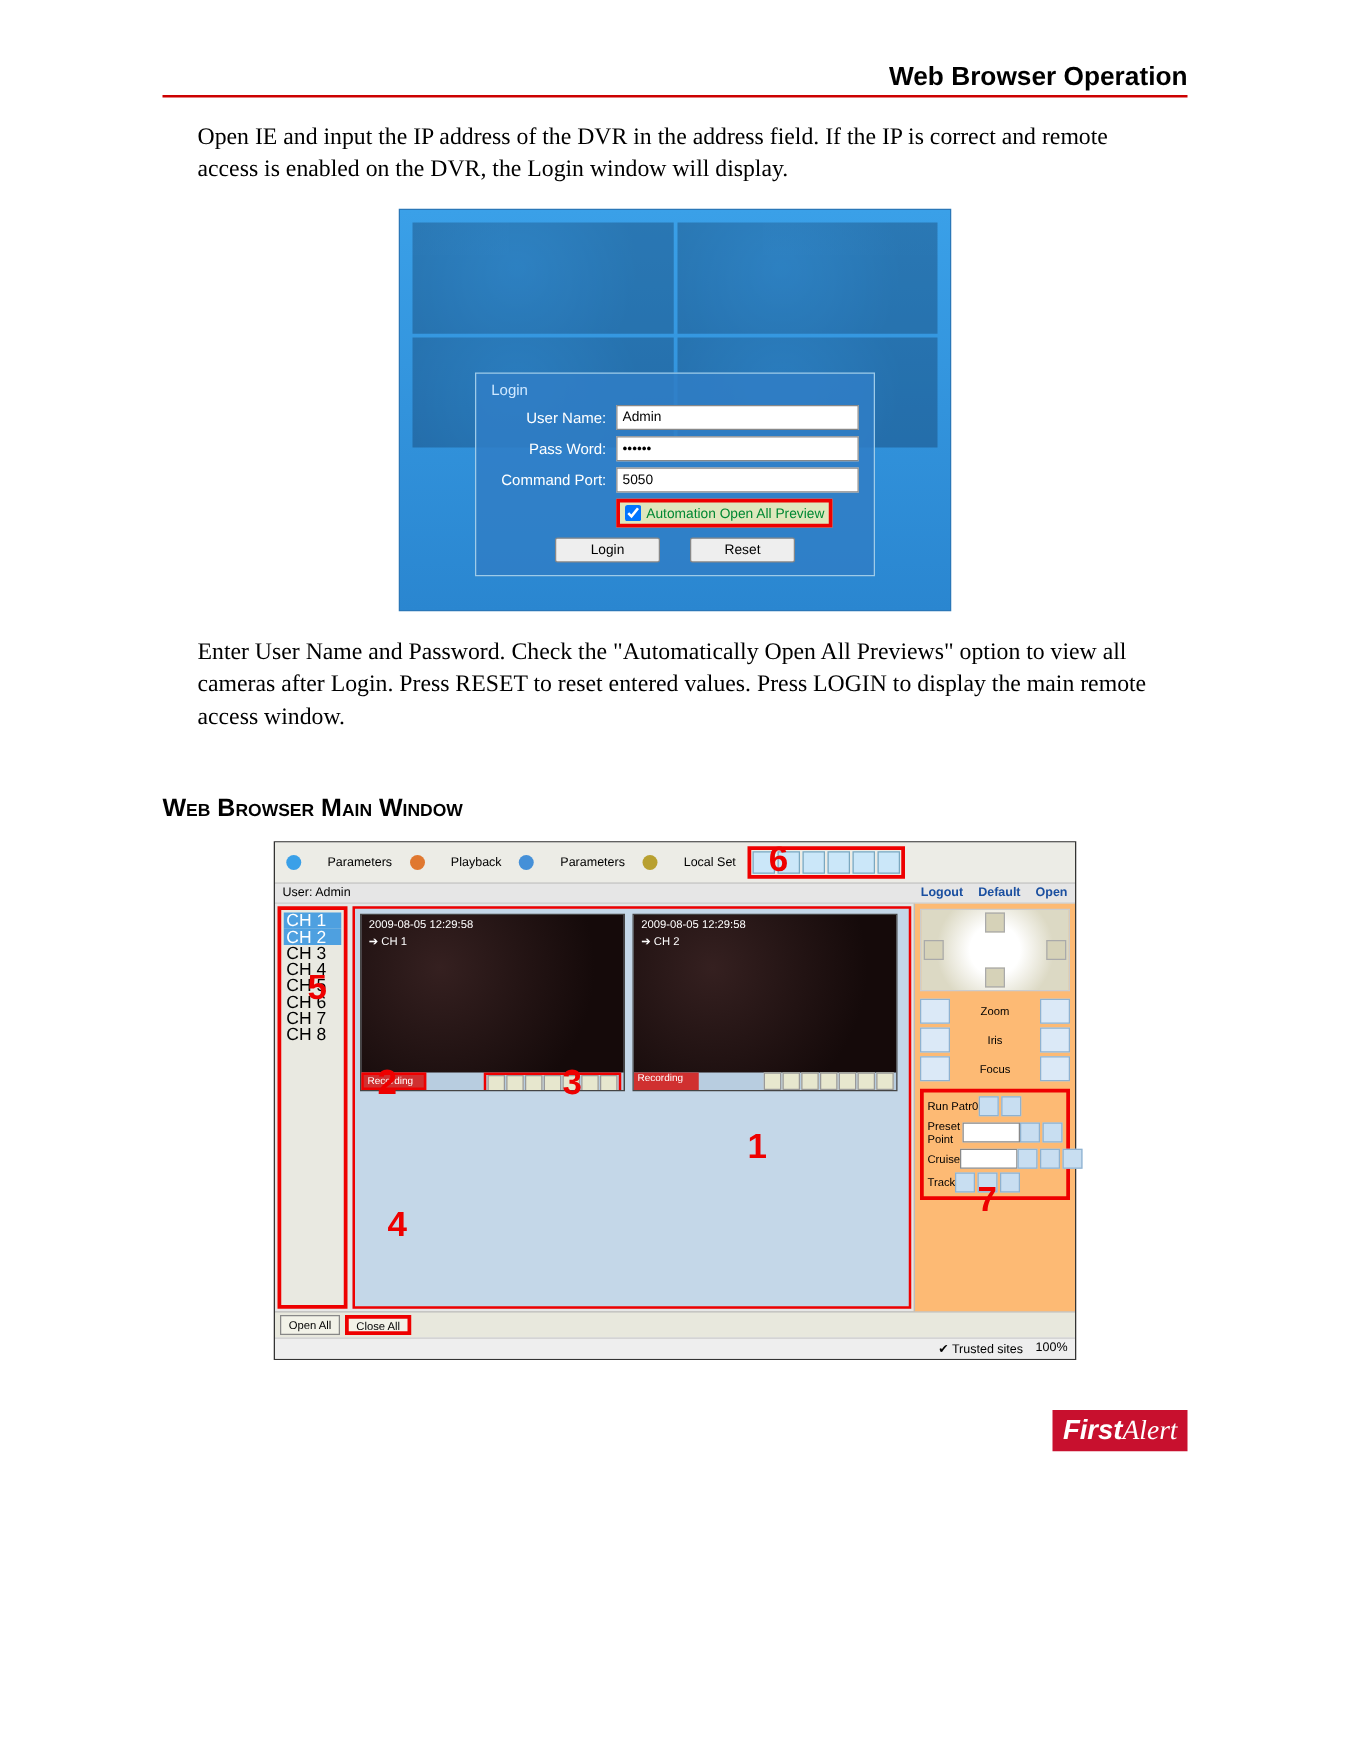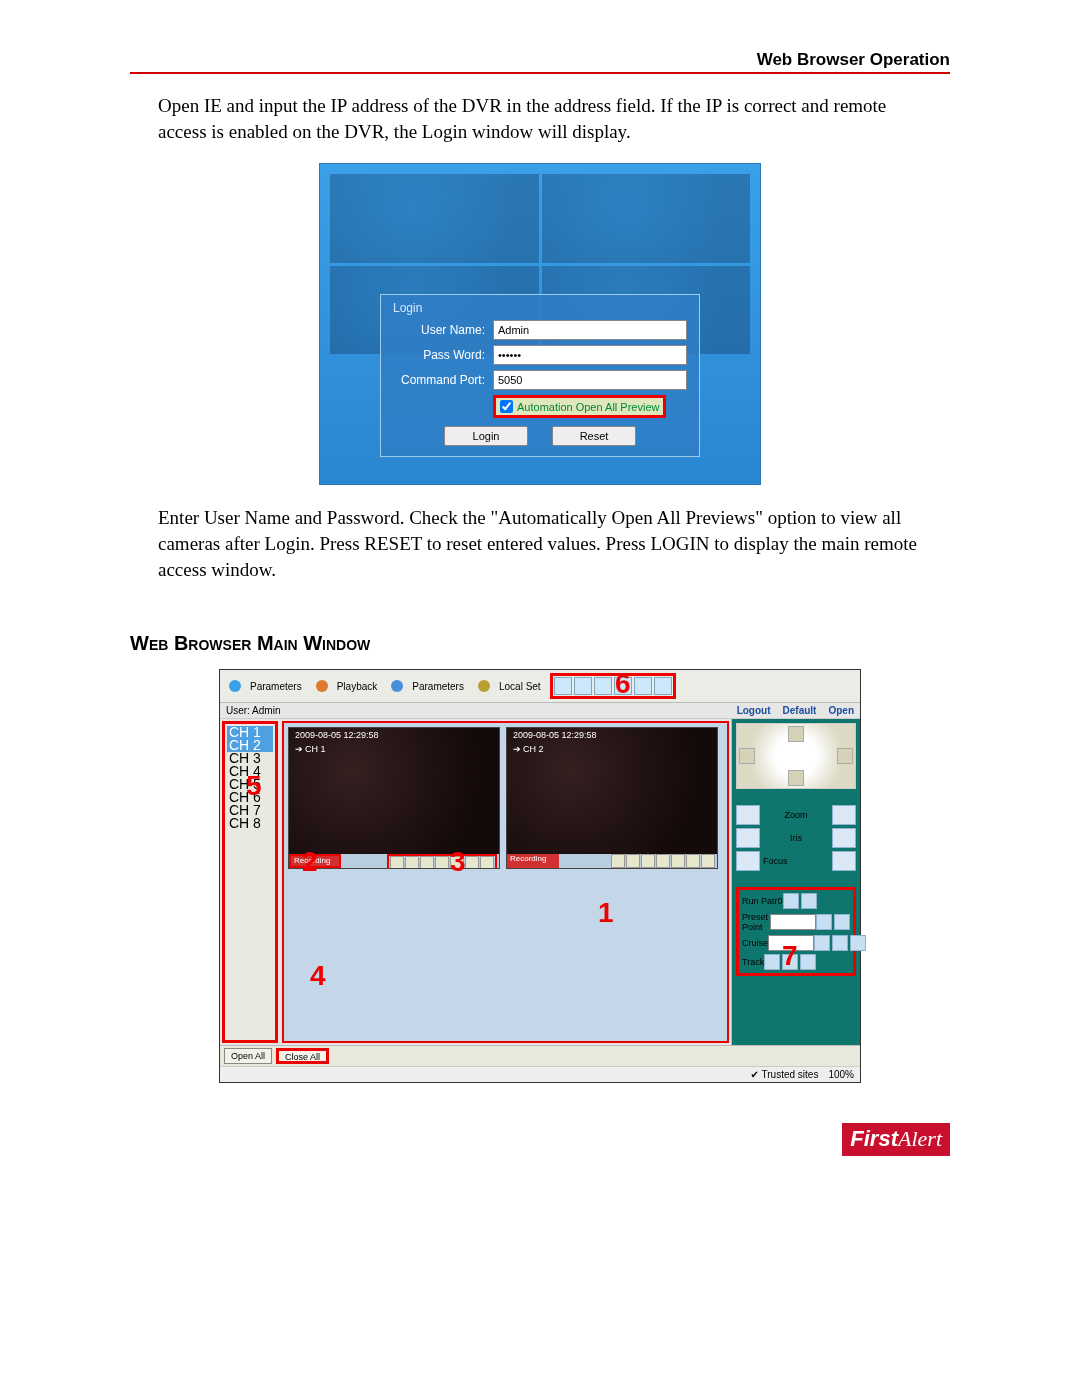--- a/index.html
+++ b/index.html
@@ -13,21 +13,21 @@
   .page {
     padding: 50px 130px 40px 130px;
   }
   .header {
     text-align: right;
     margin-bottom: 2px;
     font-family: Arial, Helvetica, sans-serif;
   }
   .header-title {
     font-weight: bold;
-    font-size: 17px;
+    font-size: 21px;
   }
   .red-rule {
     border: none;
     border-top: 2px solid #c00;
     margin: 2px 0 4px 0;
   }
   .header-sub {
     font-size: 15px;
   }
   .section-heading {
@@ -136,21 +136,21 @@
     display: flex;
     align-items: center;
     gap: 4px;
     padding: 3px 4px;
     border-bottom: 1px solid #bbb;
     background: #ecece6;
   }
   .toolbar .tb-item {
     display: inline-flex;
     align-items: center;
-    gap: 9px;
+    gap: 21px;
     padding: 1px 5px;
     font-size: 10px;
   }
   .tb-icon {
     width: 12px; height: 12px;
     border-radius: 50%;
   }
   .layout-group {
     display: inline-flex;
     gap: 2px;
@@ -225,26 +225,26 @@
     position:absolute; right:2px; top:0; height:14px;
     display:flex; gap:1px; align-items:center;
   }
   .tile-status .nums span {
     width:12px; height:12px; background:#e7e7ce;
     border:1px solid #999; font-size:7px; text-align:center;
   }
   .tile-status .nums.redbox { border:2px solid #e00; padding:0 1px; }
   .right-panel {
     width: 120px;
-    background: #0f766e;
+    background: #fdba74;
     border-left: 1px solid #bbb;
     padding: 4px;
     display: flex;
     flex-direction: column;
-    gap: 16px;
+    gap: 6px;
   }
   .ptz-pad {
     height: 64px;
     border: 1px solid #ccc;
     background: radial-gradient(circle at 50% 50%, #fff 30%, #dcd9c4 70%);
     position: relative;
   }
   .ptz-pad .arrow { position:absolute; width:14px; height:14px; background:#d6d2b8; border:1px solid #aaa; }
   .mini-controls { display:grid; grid-template-columns: 24px 1fr 24px; gap:3px; font-size:9px; align-items:center; }
   .mini-controls .btn { width:22px; height:18px; background:#dbe9f7; border:1px solid #8fb2d0; }
@@ -434,21 +434,21 @@
           <div class="arrow" style="top:50%; right:2px; transform:translateY(-50%);"></div>
         </div>
         <div class="mini-controls">
           <span class="btn"></span>
           <span style="text-align:center">Zoom</span>
           <span class="btn"></span>
           <span class="btn"></span>
           <span style="text-align:center">Iris</span>
           <span class="btn"></span>
           <span class="btn"></span>
-          <span style="text-align:left">Focus</span>
+          <span style="text-align:center">Focus</span>
           <span class="btn"></span>
         </div>
         <div class="ctrl-rows">
           <div class="row">
               <span>Run Patr0</span>
               <span class="pill">
                 <span></span>
                 <span></span>
               </span>
             </div>

